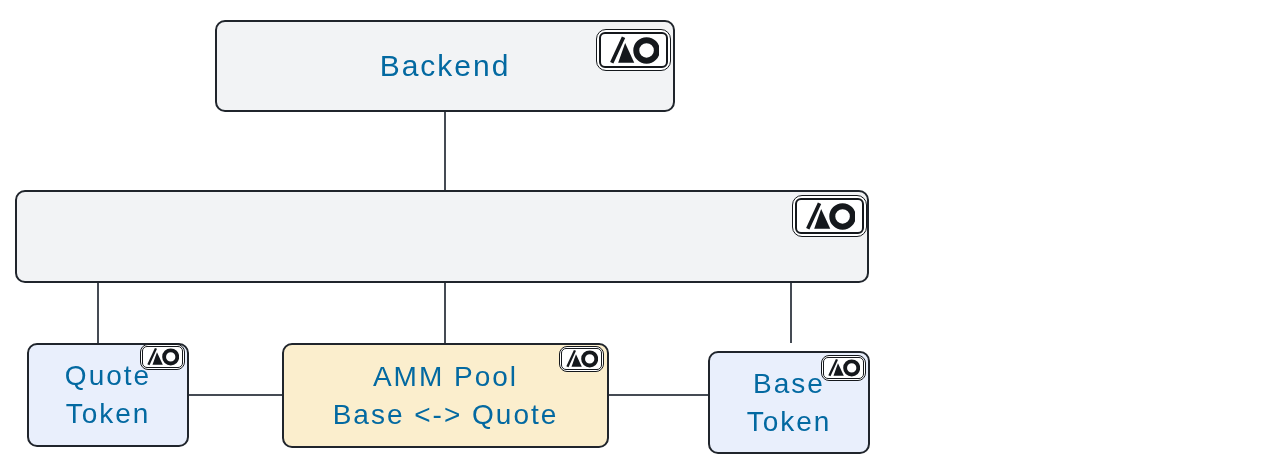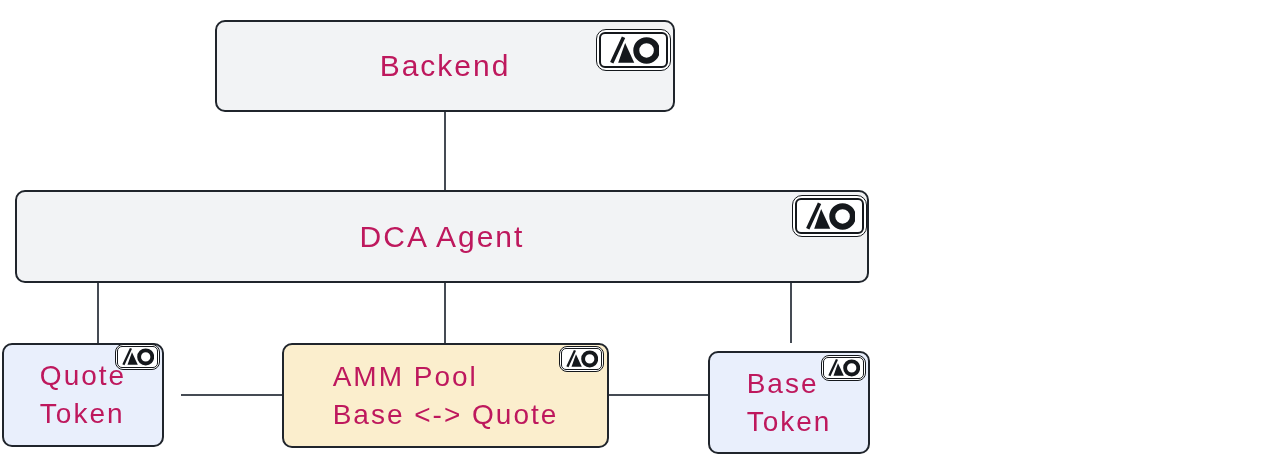--- a/index.html
+++ b/index.html
@@ -24,26 +24,27 @@
     display: flex;
     align-items: center;
     justify-content: center;
   }
   .node-gray   { background: #f2f3f5; }
   .node-blue   { background: #e9effc; }
   .node-orange { background: #fbeecd; }
 
   .node-backend { left: 215px; top: 20px;  width: 460px; height: 92px;  }
   .node-dca     { left: 15px;  top: 190px; width: 854px; height: 93px;  }
-  .node-quote   { left: 2px;  top: 343px; width: 162px; height: 104px; }
+  .node-quote   { left: 27px;  top: 343px; width: 162px; height: 104px; }
   .node-amm     { left: 282px; top: 343px; width: 327px; height: 105px; }
   .node-base    { left: 708px; top: 343px; width: 162px; height: 103px; margin-top: 8px; }
 
   .node-label {
-    color: #be185d;
+    color: #0369a1;
+    text-align: center;
     white-space: pre-line;
     letter-spacing: 2px;
     line-height: 38px;
   }
   .label-lg { font-size: 30px; }
   .label-sm { font-size: 28px; }
 
   
   .connector {
     position: absolute;
@@ -116,21 +117,20 @@
         <svg class="ao-glyph" viewBox="0 0 48 28">
           <path class="ao-stroke" d="M3.5 26 L14.5 2"></path>
           <polygon class="ao-fill" points="16,7.5 24.5,26 9.5,26"></polygon>
           <circle class="ao-ring" cx="36" cy="14.4" r="9.6"></circle>
         </svg>
       </div>
     </div>
   </div>
 
   <div class="node node-gray node-dca">
-    <span class="node-label label-lg">DCA Agent</span>
     <div class="ao-badge badge-lg badge-dca">
       <div class="ao-badge-frame">
         <svg class="ao-glyph" viewBox="0 0 48 28">
           <path class="ao-stroke" d="M3.5 26 L14.5 2"></path>
           <polygon class="ao-fill" points="16,7.5 24.5,26 9.5,26"></polygon>
           <circle class="ao-ring" cx="36" cy="14.4" r="9.6"></circle>
         </svg>
       </div>
     </div>
   </div>

